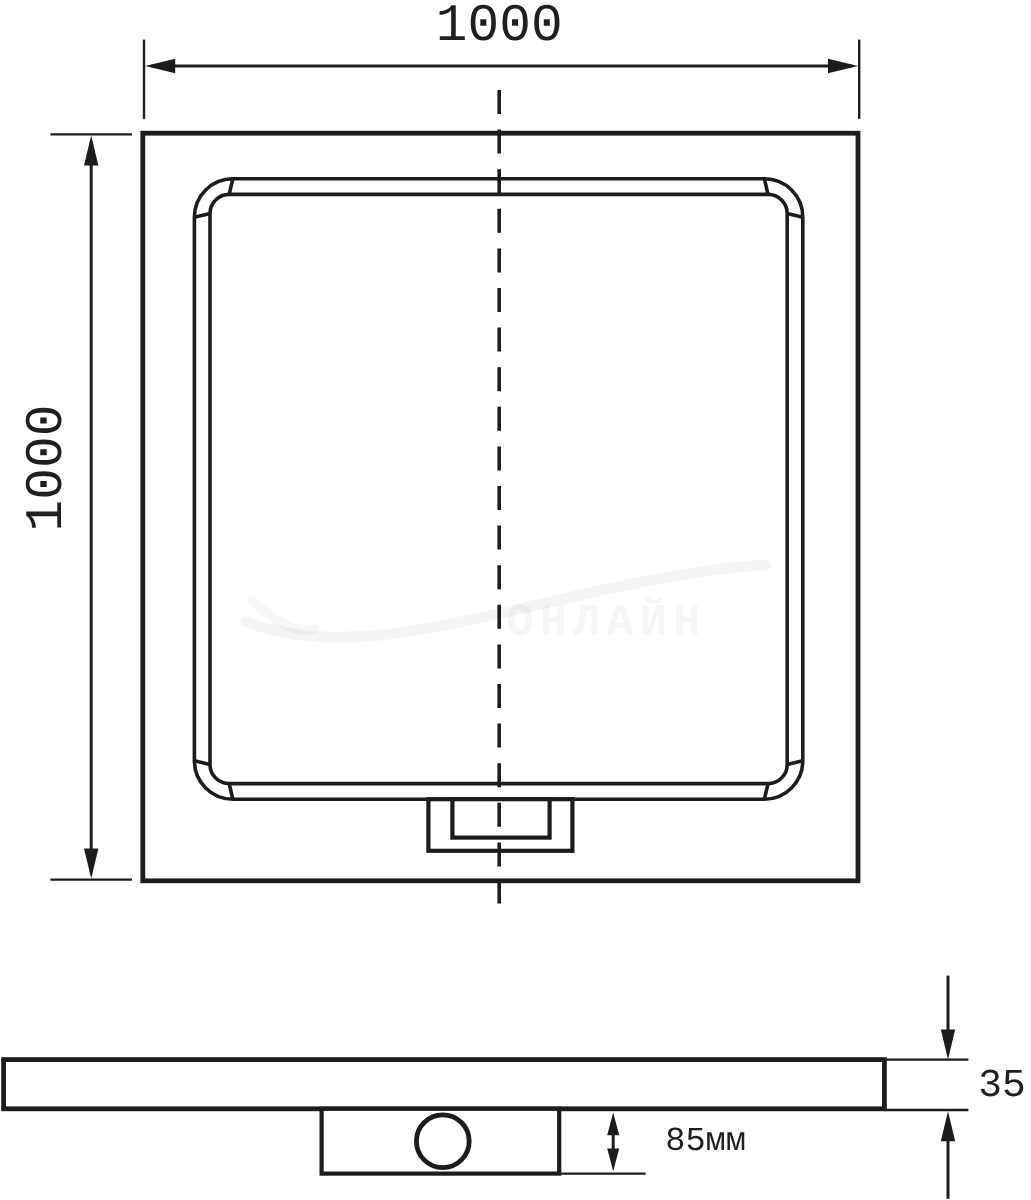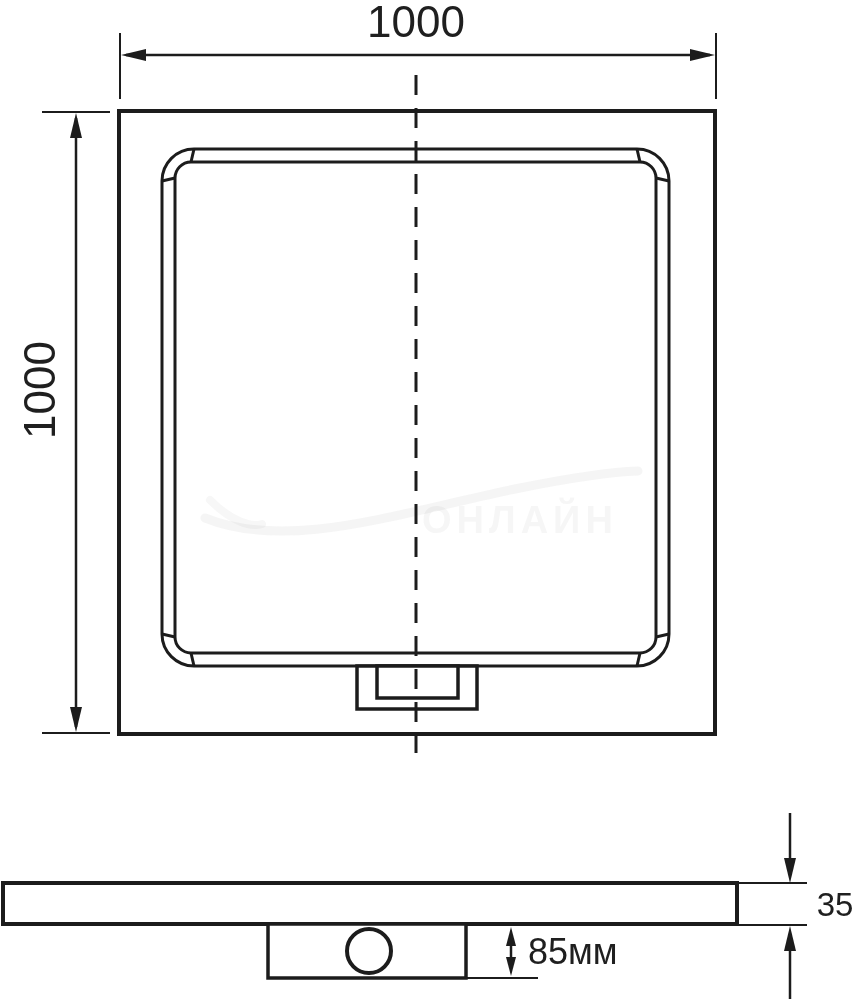--- a/index.html
+++ b/index.html
@@ -5,21 +5,21 @@
   :root{
     --line:#1c1c1c;
     --background:#ffffff;
     --watermark:#f0f0f0;
   }
   html,body{margin:0;padding:0;background:var(--background);}
   .canvas{
     position:relative;
     width:859px;height:1000px;
     background:var(--background);
-    font-family:Liberation Sans, sans-serif;
+    font-family:Liberation Mono, monospace;
     color:#1f1f1f;
     overflow:hidden;
   }
   svg{position:absolute;left:0;top:0;}
   .dim-label{
     position:absolute;
     font-size:44px;
     line-height:44px;
     color:#1f1f1f;
     text-align:center;
@@ -122,17 +122,17 @@
       <polygon points="511,976 506,957 516,957" fill="var(--line)" stroke="none"></polygon>
     </g>
   </svg>
 
   <div class="dim-label" style="left:336px;top:0px;width:160px;">1000</div>
 
   <div class="dim-label rot" style="left:-20px;top:368px;width:120px;height:44px;">1000</div>
 
   <div class="dim-label small" style="left:812px;top:884px;width:46px;">35</div>
 
-  <div class="dim-label small" style="left:528px;top:931px;width:120px;text-align:left;font-size:36px;">85мм</div>
+  <div class="dim-label small" style="left:528px;top:931px;width:120px;text-align:center;font-size:28px;">85мм</div>
 
   <div class="watermark-line" style="left:422px;top:500px;">ОНЛАЙН</div>
 
 </div>
 
 </body></html>

